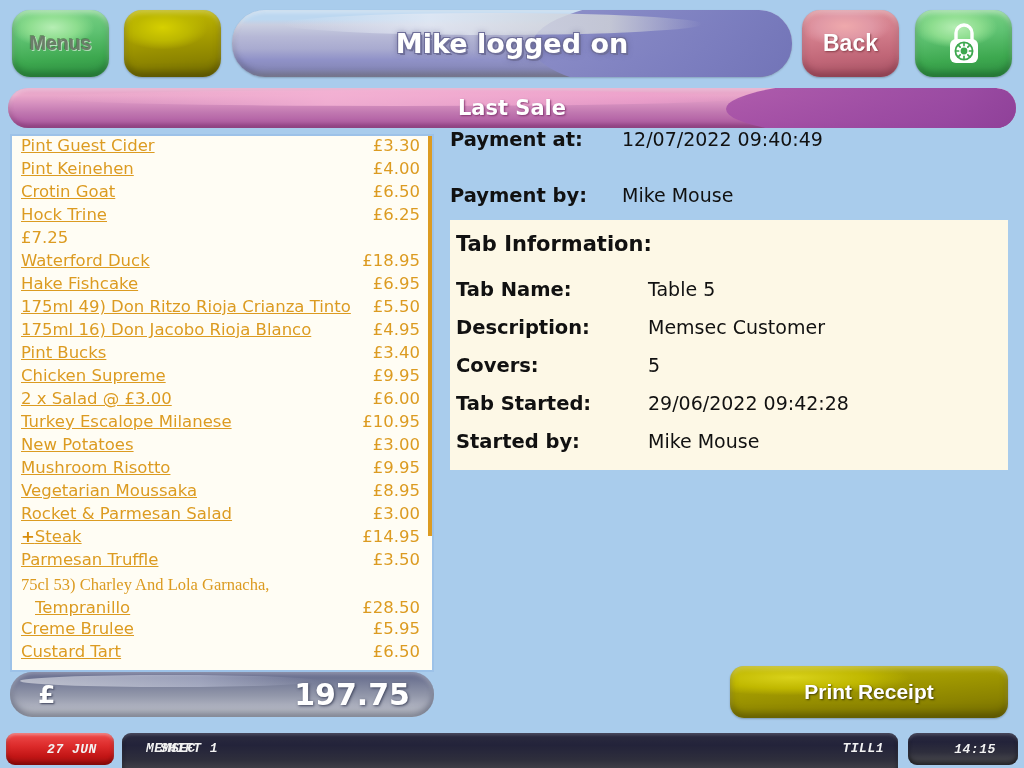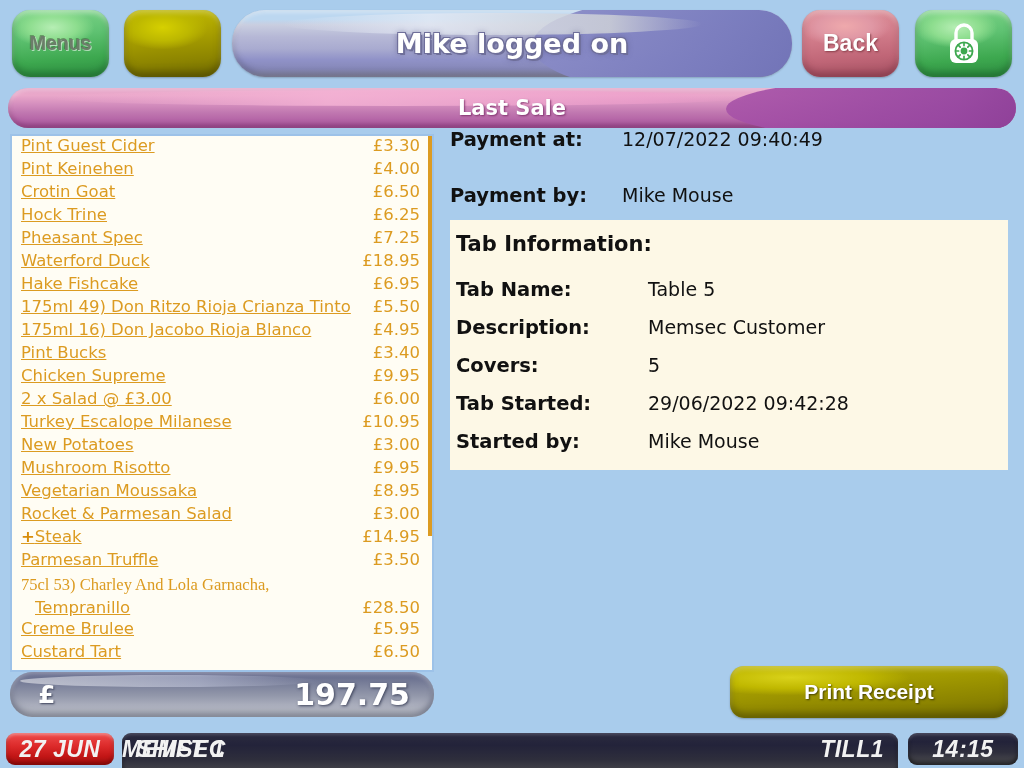--- a/index.html
+++ b/index.html
@@ -332,26 +332,27 @@
     text-shadow: 1px 1px 2px rgba(60,55,0,.9);
   }
 
   
   .statusbar {
     position: absolute;
     left: 0; top: 730px;
     width: 1024px; height: 38px;
   }
   .lcd {
-    font-family: Liberation Sans, sans-serif;
+    font-family: Liberation Mono, monospace;
     font-style: italic;
     font-weight: bold;
     color: #f2f2f2;
-    font-size: 23px;
+    font-size: 13px;
     letter-spacing: .5px;
+    margin-left: 24px;
   }
   .sb-date {
     position: absolute;
     left: 6px; top: 3px;
     width: 108px; height: 32px;
     border-radius: 9px;
     background: linear-gradient(to bottom, #ef4d4d 0%, #dd2b2b 40%, #c31616 72%, #a81010 100%);
     box-shadow: inset 0 -3px 4px rgba(90,0,0,.55), inset 0 2px 3px rgba(255,255,255,.35);
     display: flex; align-items: center; justify-content: center;
   }
@@ -433,21 +434,20 @@
       </div>
       <div class="item-row">
         <span class="item-name">Crotin Goat</span>
         <span class="item-price">£6.50</span>
       </div>
       <div class="item-row">
         <span class="item-name">Hock Trine</span>
         <span class="item-price">£6.25</span>
       </div>
       <div class="item-row">
-        <span class="item-name">Pheasant Spec</span>
         <span class="item-price">£7.25</span>
       </div>
       <div class="item-row">
         <span class="item-name">Waterford Duck</span>
         <span class="item-price">£18.95</span>
       </div>
       <div class="item-row">
         <span class="item-name">Hake Fishcake</span>
         <span class="item-price">£6.95</span>
       </div>

